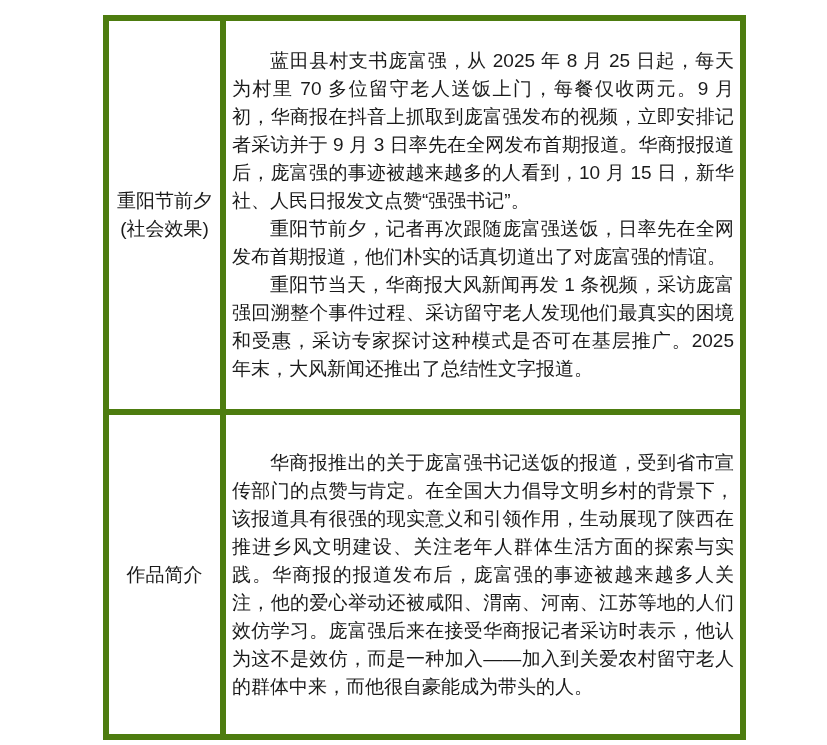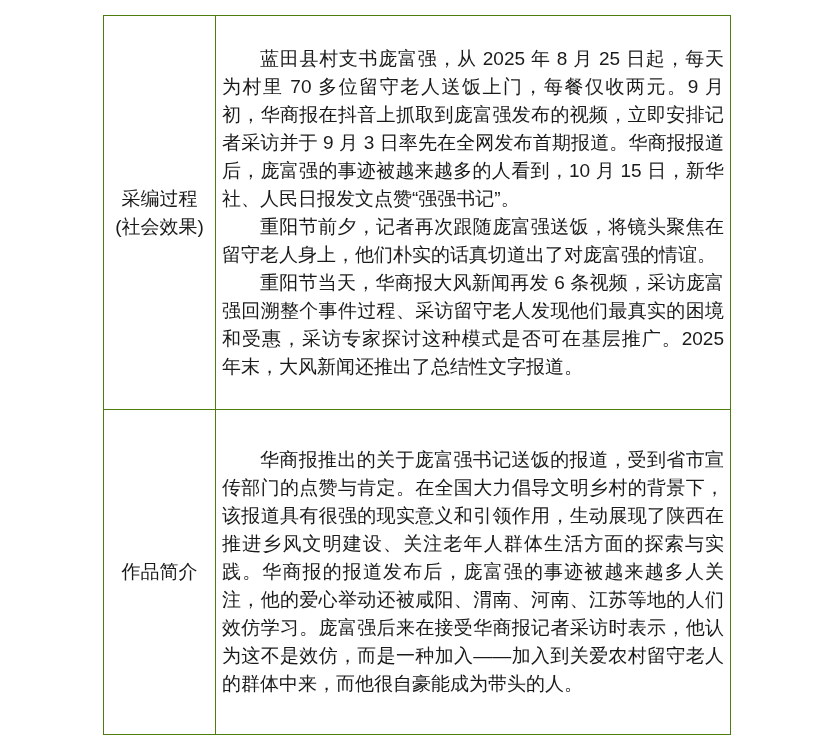--- a/index.html
+++ b/index.html
@@ -20,21 +20,21 @@
   }
   table.doc-table {
     position: absolute;
     left: 103px;
     top: 15px;
     border-collapse: collapse;
     table-layout: fixed;
     width: 621px;
   }
   table.doc-table td {
-    border: 1px solid #4d7c0f;
+    border: 6px solid #4d7c0f;
     vertical-align: middle;
     background: #ffffff;
   }
   td.label-cell {
     width: 107px;
     text-align: center;
     font-size: 19px;
     line-height: 28px;
     padding: 0 2px;
   }
@@ -54,27 +54,27 @@
   }
 </style>
 </head>
 <body>
 
 <div class="page">
   <table class="doc-table">
     <tbody>
         <tr class="row-1">
       <td class="label-cell">
-        <div>采编过程</div>
+        <div>重阳节前夕</div>
         <div>(社会效果)</div>
       </td>
       <td class="content-cell">
         <p>蓝田县村支书庞富强，从 2025 年 8 月 25 日起，每天为村里 70 多位留守老人送饭上门，每餐仅收两元。9 月初，华商报在抖音上抓取到庞富强发布的视频，立即安排记者采访并于 9 月 3 日率先在全网发布首期报道。华商报报道后，庞富强的事迹被越来越多的人看到，10 月 15 日，新华社、人民日报发文点赞“强强书记”。</p>
-        <p>重阳节前夕，记者再次跟随庞富强送饭，将镜头聚焦在留守老人身上，他们朴实的话真切道出了对庞富强的情谊。</p>
-        <p>重阳节当天，华商报大风新闻再发 6 条视频，采访庞富强回溯整个事件过程、采访留守老人发现他们最真实的困境和受惠，采访专家探讨这种模式是否可在基层推广。2025 年末，大风新闻还推出了总结性文字报道。</p>
+        <p>重阳节前夕，记者再次跟随庞富强送饭，日率先在全网发布首期报道，他们朴实的话真切道出了对庞富强的情谊。</p>
+        <p>重阳节当天，华商报大风新闻再发 1 条视频，采访庞富强回溯整个事件过程、采访留守老人发现他们最真实的困境和受惠，采访专家探讨这种模式是否可在基层推广。2025 年末，大风新闻还推出了总结性文字报道。</p>
       </td>
     </tr>
     <tr class="row-2">
       <td class="label-cell">
         <div>作品简介</div>
       </td>
       <td class="content-cell">
         <p>华商报推出的关于庞富强书记送饭的报道，受到省市宣传部门的点赞与肯定。在全国大力倡导文明乡村的背景下，该报道具有很强的现实意义和引领作用，生动展现了陕西在推进乡风文明建设、关注老年人群体生活方面的探索与实践。华商报的报道发布后，庞富强的事迹被越来越多人关注，他的爱心举动还被咸阳、渭南、河南、江苏等地的人们效仿学习。庞富强后来在接受华商报记者采访时表示，他认为这不是效仿，而是一种加入——加入到关爱农村留守老人的群体中来，而他很自豪能成为带头的人。</p>
       </td>
     </tr>

